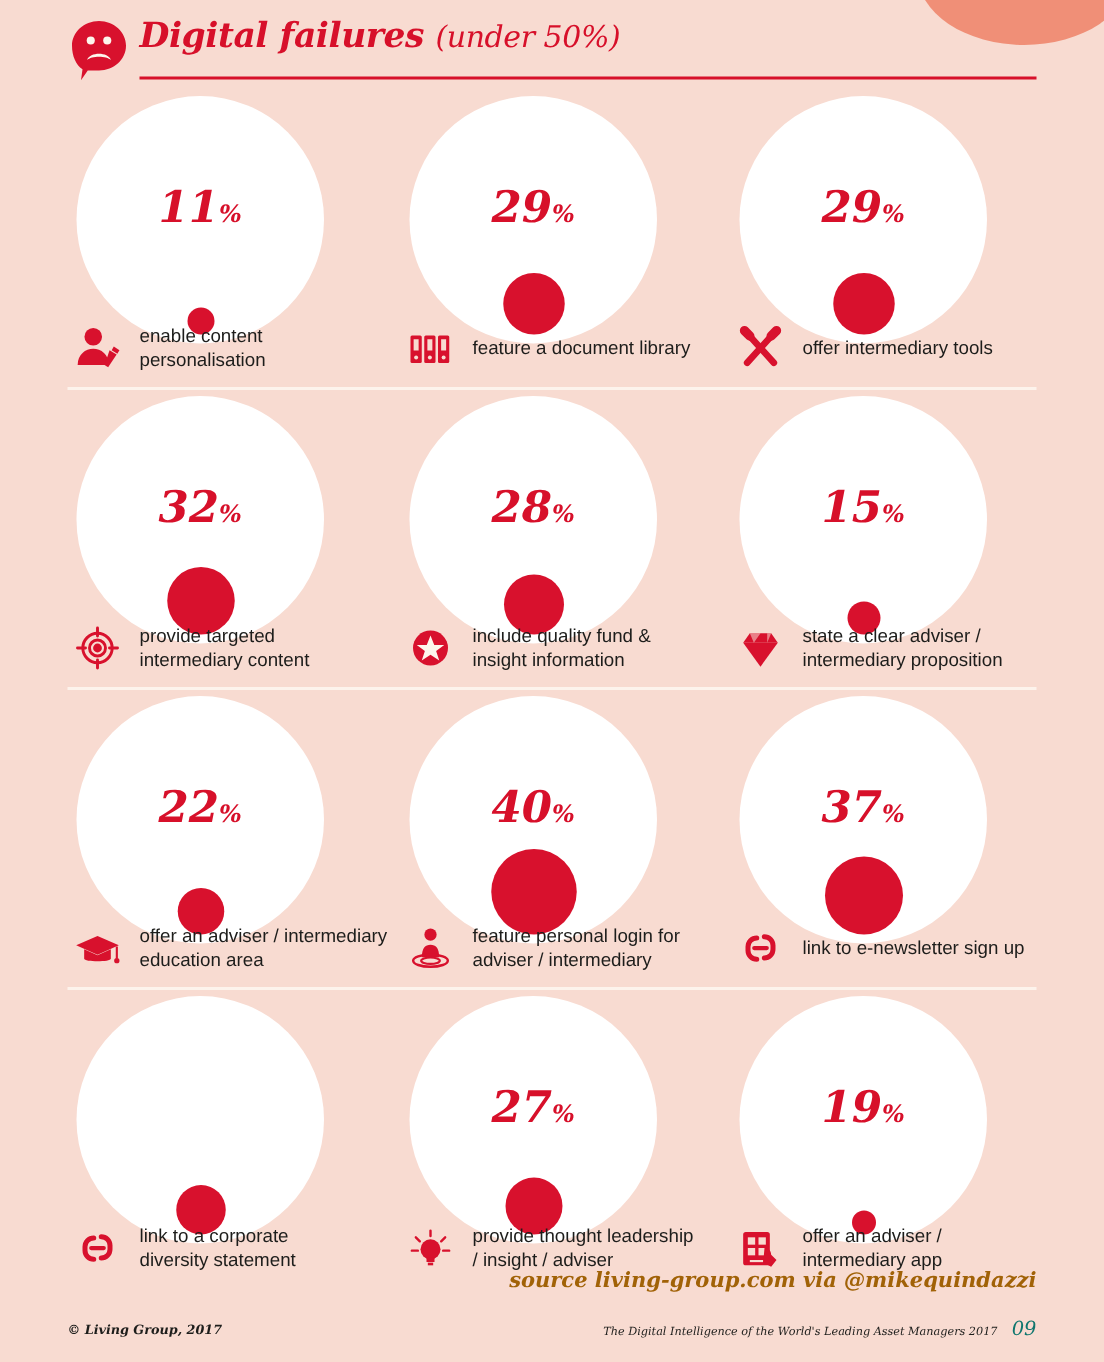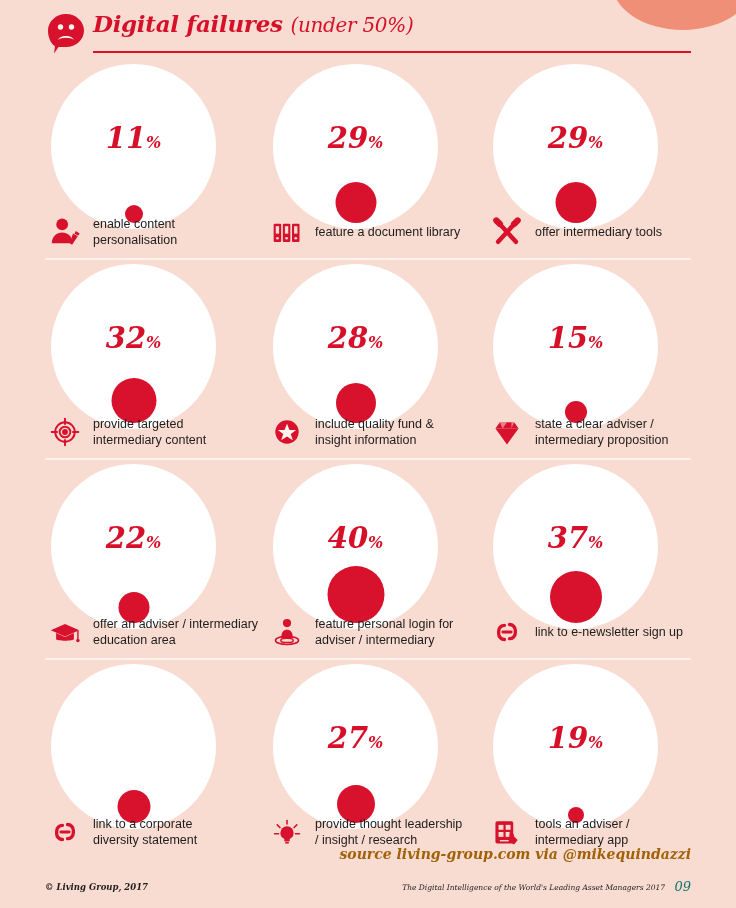--- a/index.html
+++ b/index.html
@@ -427,21 +427,21 @@
               <path d="M18 5 L18 9"></path>
               <path d="M7 10 L10 13"></path>
               <path d="M29 10 L26 13"></path>
               <path d="M4 20 L8.5 20"></path>
               <path d="M32 20 L27.5 20"></path>
             </g>
           </svg>
         </span>
         <span class="lbl-text">
           <span>provide thought leadership</span><br>
-          <span>/ insight / research</span>
+          <span>/ insight / adviser</span>
         </span>
       </div>
     </div>
 
     <div class="cell c2">
       <div class="bubble">
         <div class="pct"><span>19</span><span class="sign">%</span></div>
         <div class="dot" style="width: 16px; height: 16px;"></div>
       </div>
       <div class="label-row">
@@ -450,21 +450,21 @@
             <rect x="5" y="6" width="20" height="25" rx="2" fill="#d8112d"></rect>
             <rect x="8.5" y="10" width="5.5" height="5.5" fill="#f8dbd1"></rect>
             <rect x="16.5" y="10" width="5.5" height="5.5" fill="#f8dbd1"></rect>
             <rect x="8.5" y="18" width="5.5" height="5.5" fill="#f8dbd1"></rect>
             <rect x="16.5" y="18" width="5.5" height="5.5" fill="#f8dbd1"></rect>
             <rect x="10" y="27" width="10" height="1.6" fill="#f8dbd1"></rect>
             <path d="M21 18 C24 18 26 20 26 23 L30 27 L26 32 L20 29 Z" fill="#d8112d"></path>
           </svg>
         </span>
         <span class="lbl-text">
-          <span>tools an adviser /</span><br>
+          <span>offer an adviser /</span><br>
           <span>intermediary app</span>
         </span>
       </div>
     </div>
   </div>
 
 </div>
 
 <div class="footer">
   <div class="footer-source">source living-group.com via @mikequindazzi</div>

